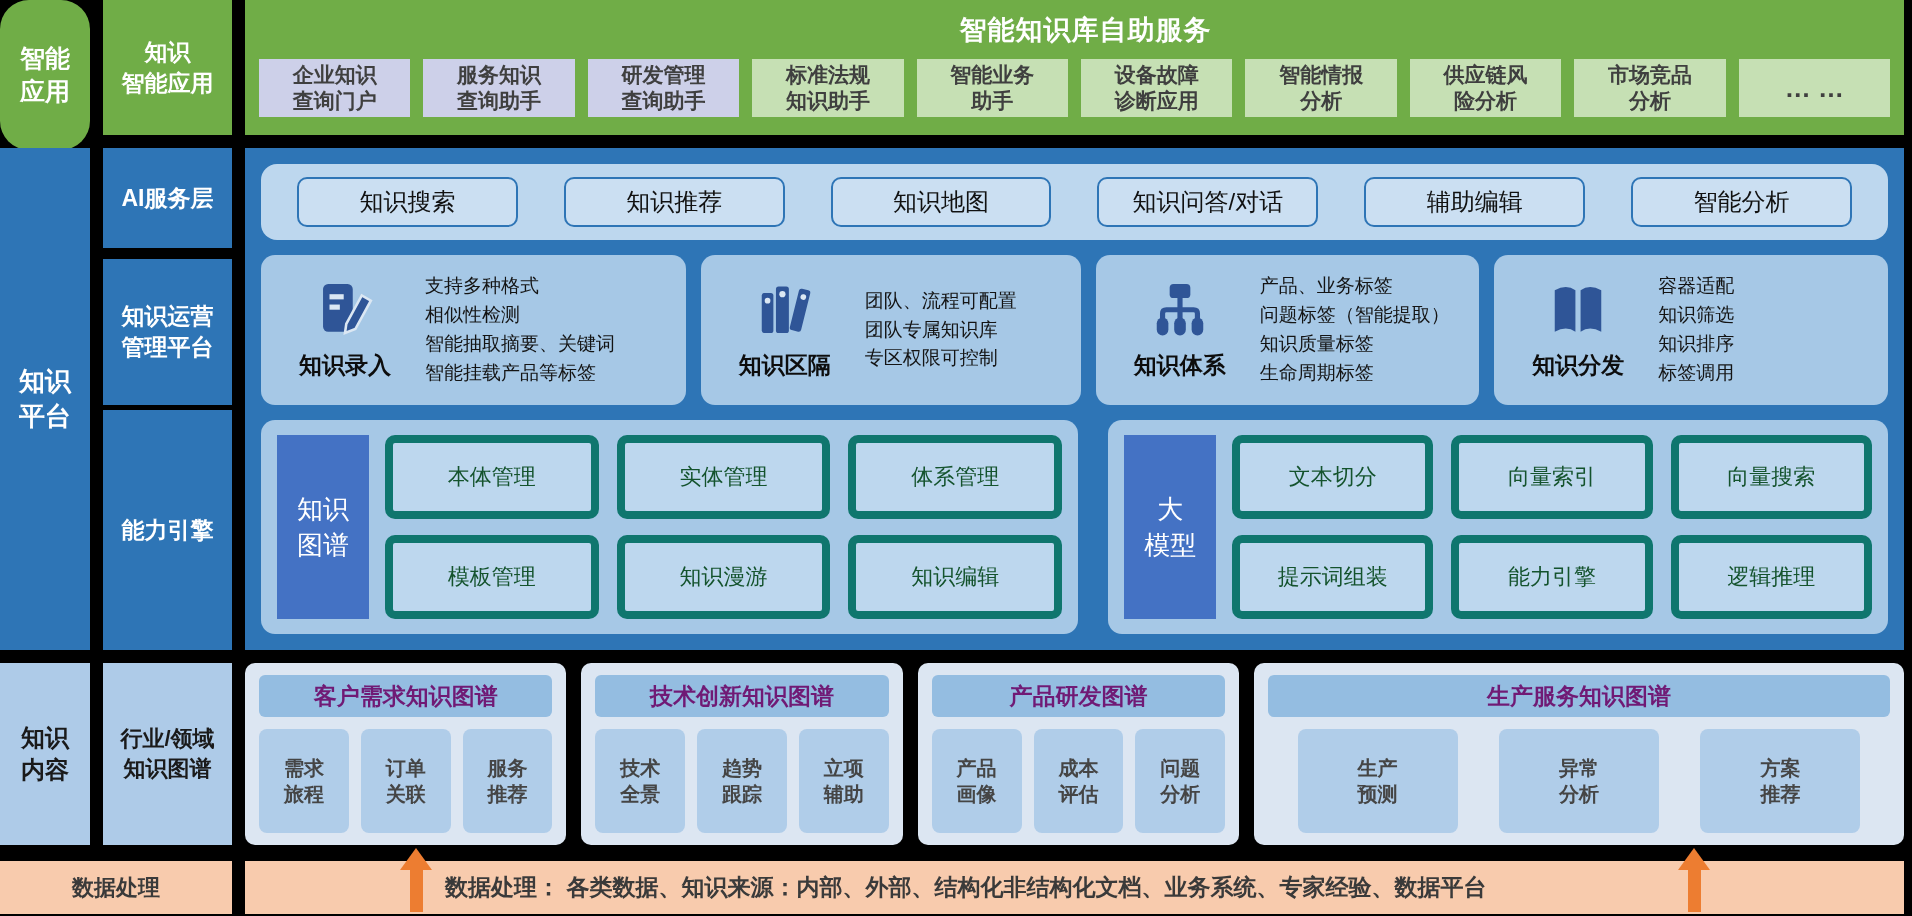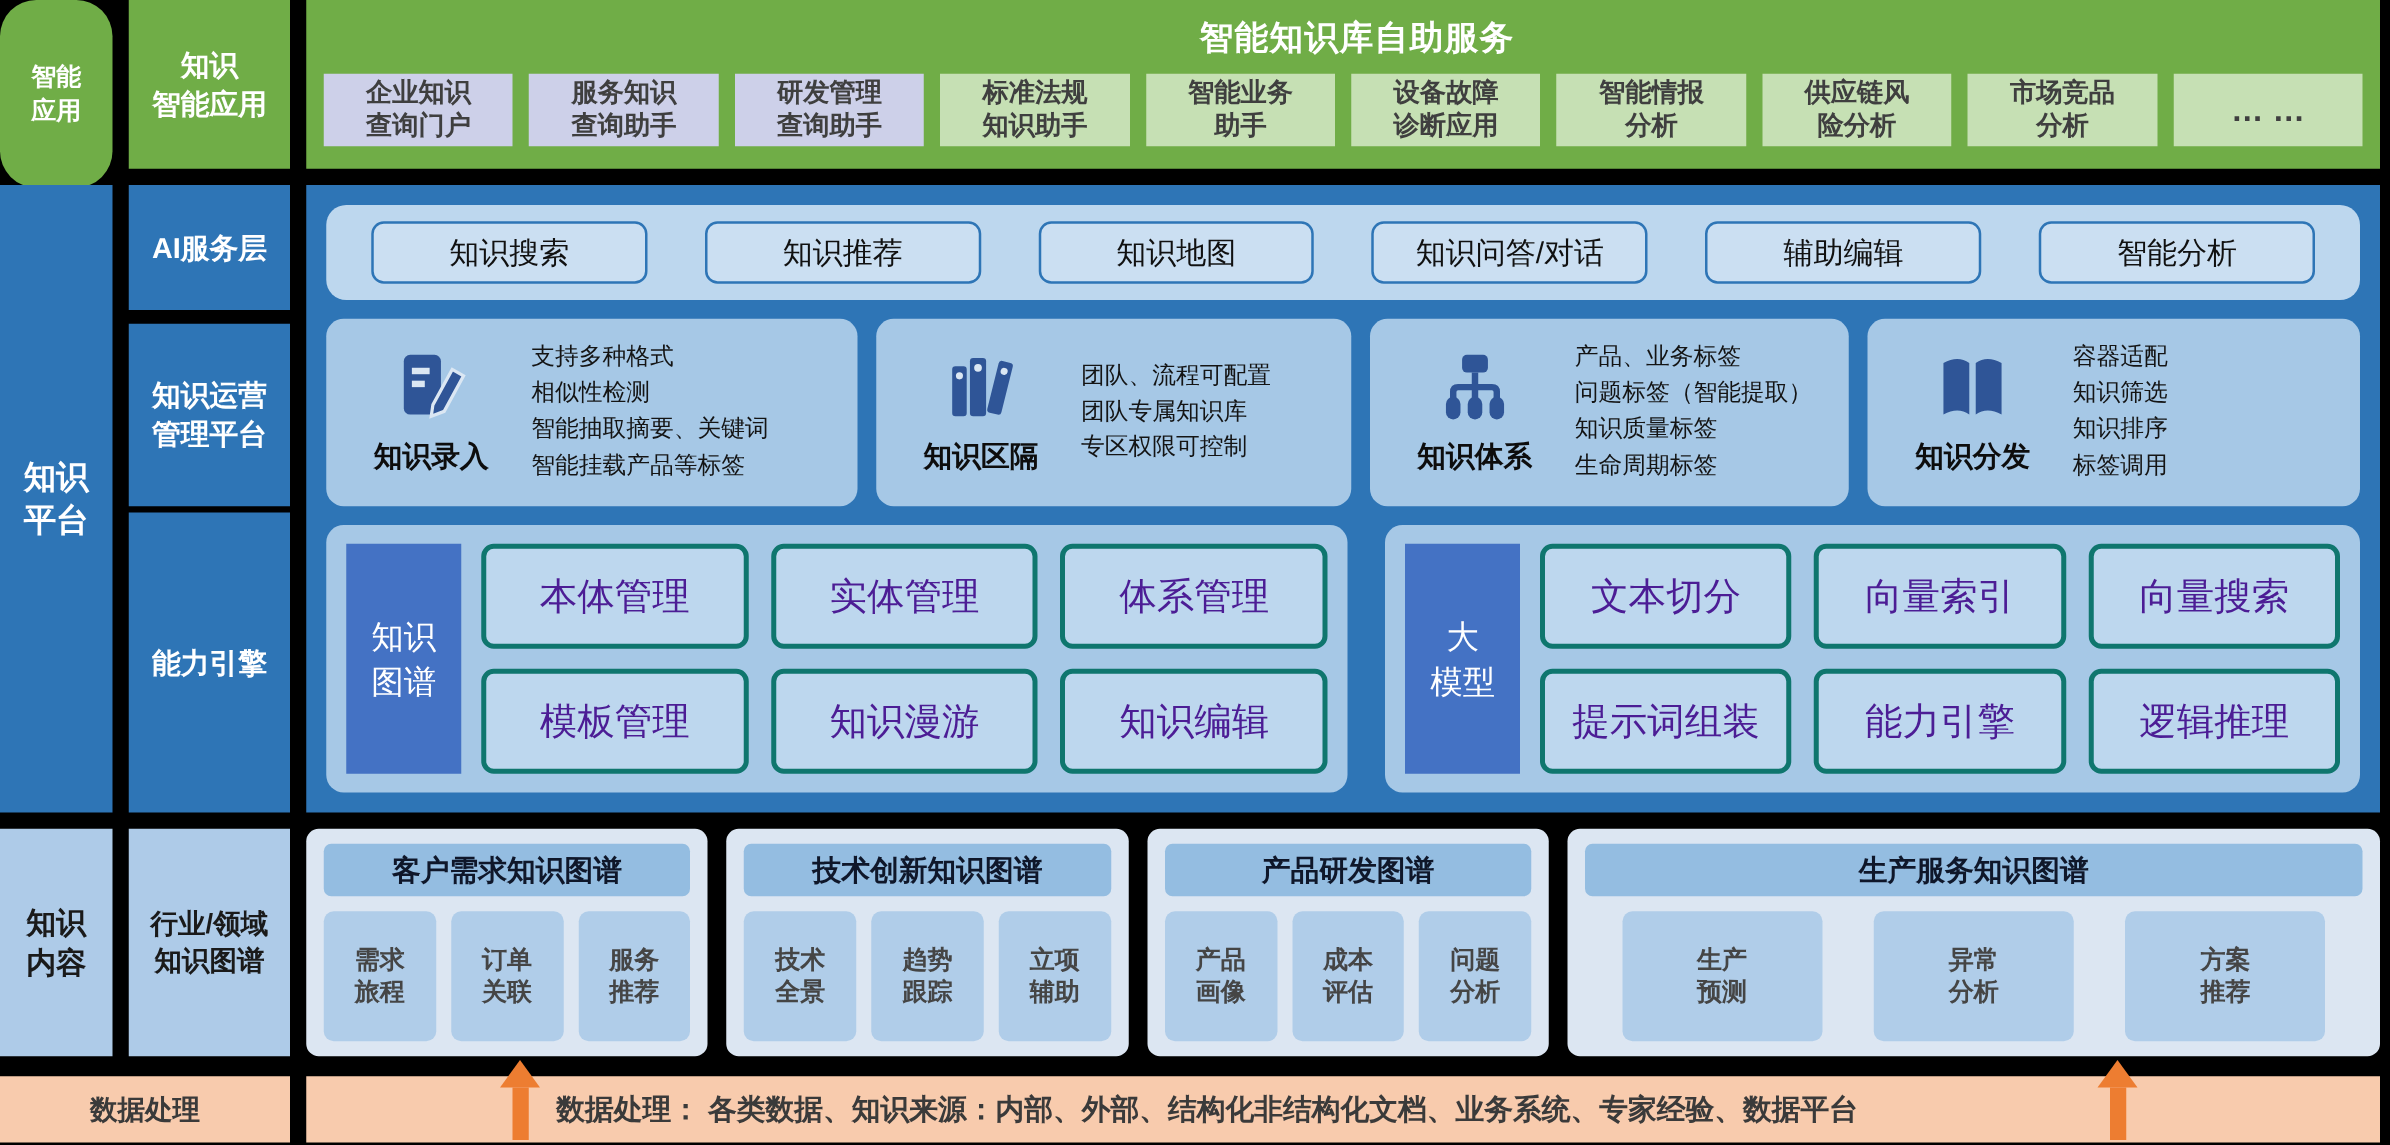--- a/index.html
+++ b/index.html
@@ -41,50 +41,50 @@
   .ops-left svg{width:62px;height:62px;fill:#2f5597;}
   .ops-label{font-size:23px;font-weight:bold;color:#0d0d0d;}
   .ops-points{flex:1;display:flex;flex-direction:column;justify-content:center;gap:8px;}
   .ops-point{font-size:19px;color:#141414;line-height:1.1;}
   #engine-row{flex:1;display:flex;gap:30px;}
   .engine-panel{background:#a6c8e6;border-radius:14px;padding:15px 16px;display:flex;gap:16px;}
   .engine-panel.left{flex:1.05;}
   .engine-panel.right{flex:1;}
   .engine-badge{width:92px;background:#4472c4;color:#fff;font-size:26px;line-height:1.4;}
   .engine-grid{flex:1;display:grid;grid-template-columns:repeat(3,1fr);gap:16px 18px;}
-  .engine-btn{background:#bdd7ee;border:4px solid #0f766e;border-radius:10px;
-              font-size:30px;color:#4c1d95;}
+  .engine-btn{background:#bdd7ee;border:8px solid #0f766e;border-radius:10px;
+              font-size:22px;color:#14532d;}
 
   
   #kg-row{left:245px;top:663px;width:1659px;height:182px;display:flex;gap:15px;}
   .kg-card{flex:1;background:#dce6f2;border-radius:10px;padding:12px 14px;
            display:flex;flex-direction:column;gap:12px;}
   .kg-card.wide{flex:2.12;}
-  .kg-head{height:42px;background:#94bde1;border-radius:6px;font-size:23px;font-weight:bold;color:#0f172a;}
+  .kg-head{height:42px;background:#94bde1;border-radius:6px;font-size:23px;font-weight:bold;color:#701a75;}
   .kg-items{flex:1;display:flex;gap:12px;}
   .kg-card.wide .kg-items{justify-content:space-evenly;}
   .kg-item{flex:1;background:#b0cde9;border-radius:8px;font-size:20px;font-weight:bold;
            color:#454545;line-height:1.3;}
   .kg-card.wide .kg-item{flex:0 0 160px;}
 
   
   #data-label{left:0;top:861px;width:232px;height:53px;font-size:22px;font-weight:bold;}
   #data-bar{left:245px;top:861px;width:1659px;height:53px;display:flex;align-items:center;
             padding-left:200px;font-size:23px;font-weight:bold;color:#3a3a3a;}
   .up-arrow{width:32px;height:66px;z-index:5;}
   .up-arrow .head{width:0;height:0;border-left:16px solid transparent;
                   border-right:16px solid transparent;border-bottom:22px solid #ed7d31;}
   .up-arrow .stem{width:13px;height:42px;background:#ed7d31;margin:0 auto;}
 </style>
 </head>
 <body>
 
 <div id="canvas">
 
-  <div class="abs rail1 rail-cell green-bg center pre" style="top:0;height:150px;font-size:20px;border-radius:29px;">智能
+  <div class="abs rail1 rail-cell green-bg center pre" style="top:0;height:150px;font-size:25px;border-radius:29px;">智能
 应用</div>
   <div class="abs rail1 rail-cell blue-bg center pre" style="top:148px;height:502px;font-size:26px;">知识
 平台</div>
   <div class="abs rail1 rail-cell pale-bg center pre" style="top:663px;height:182px;font-size:24px;">知识
 内容</div>
   <div class="abs peach-bg center" id="data-label">数据处理</div>
 
   <div class="abs rail2 rail-cell green-bg center pre" style="top:0;height:135px;font-size:23px;">知识
 智能应用</div>
   <div class="abs rail2 rail-cell blue-bg center pre" style="top:148px;height:100px;font-size:23px;">AI服务层</div>

